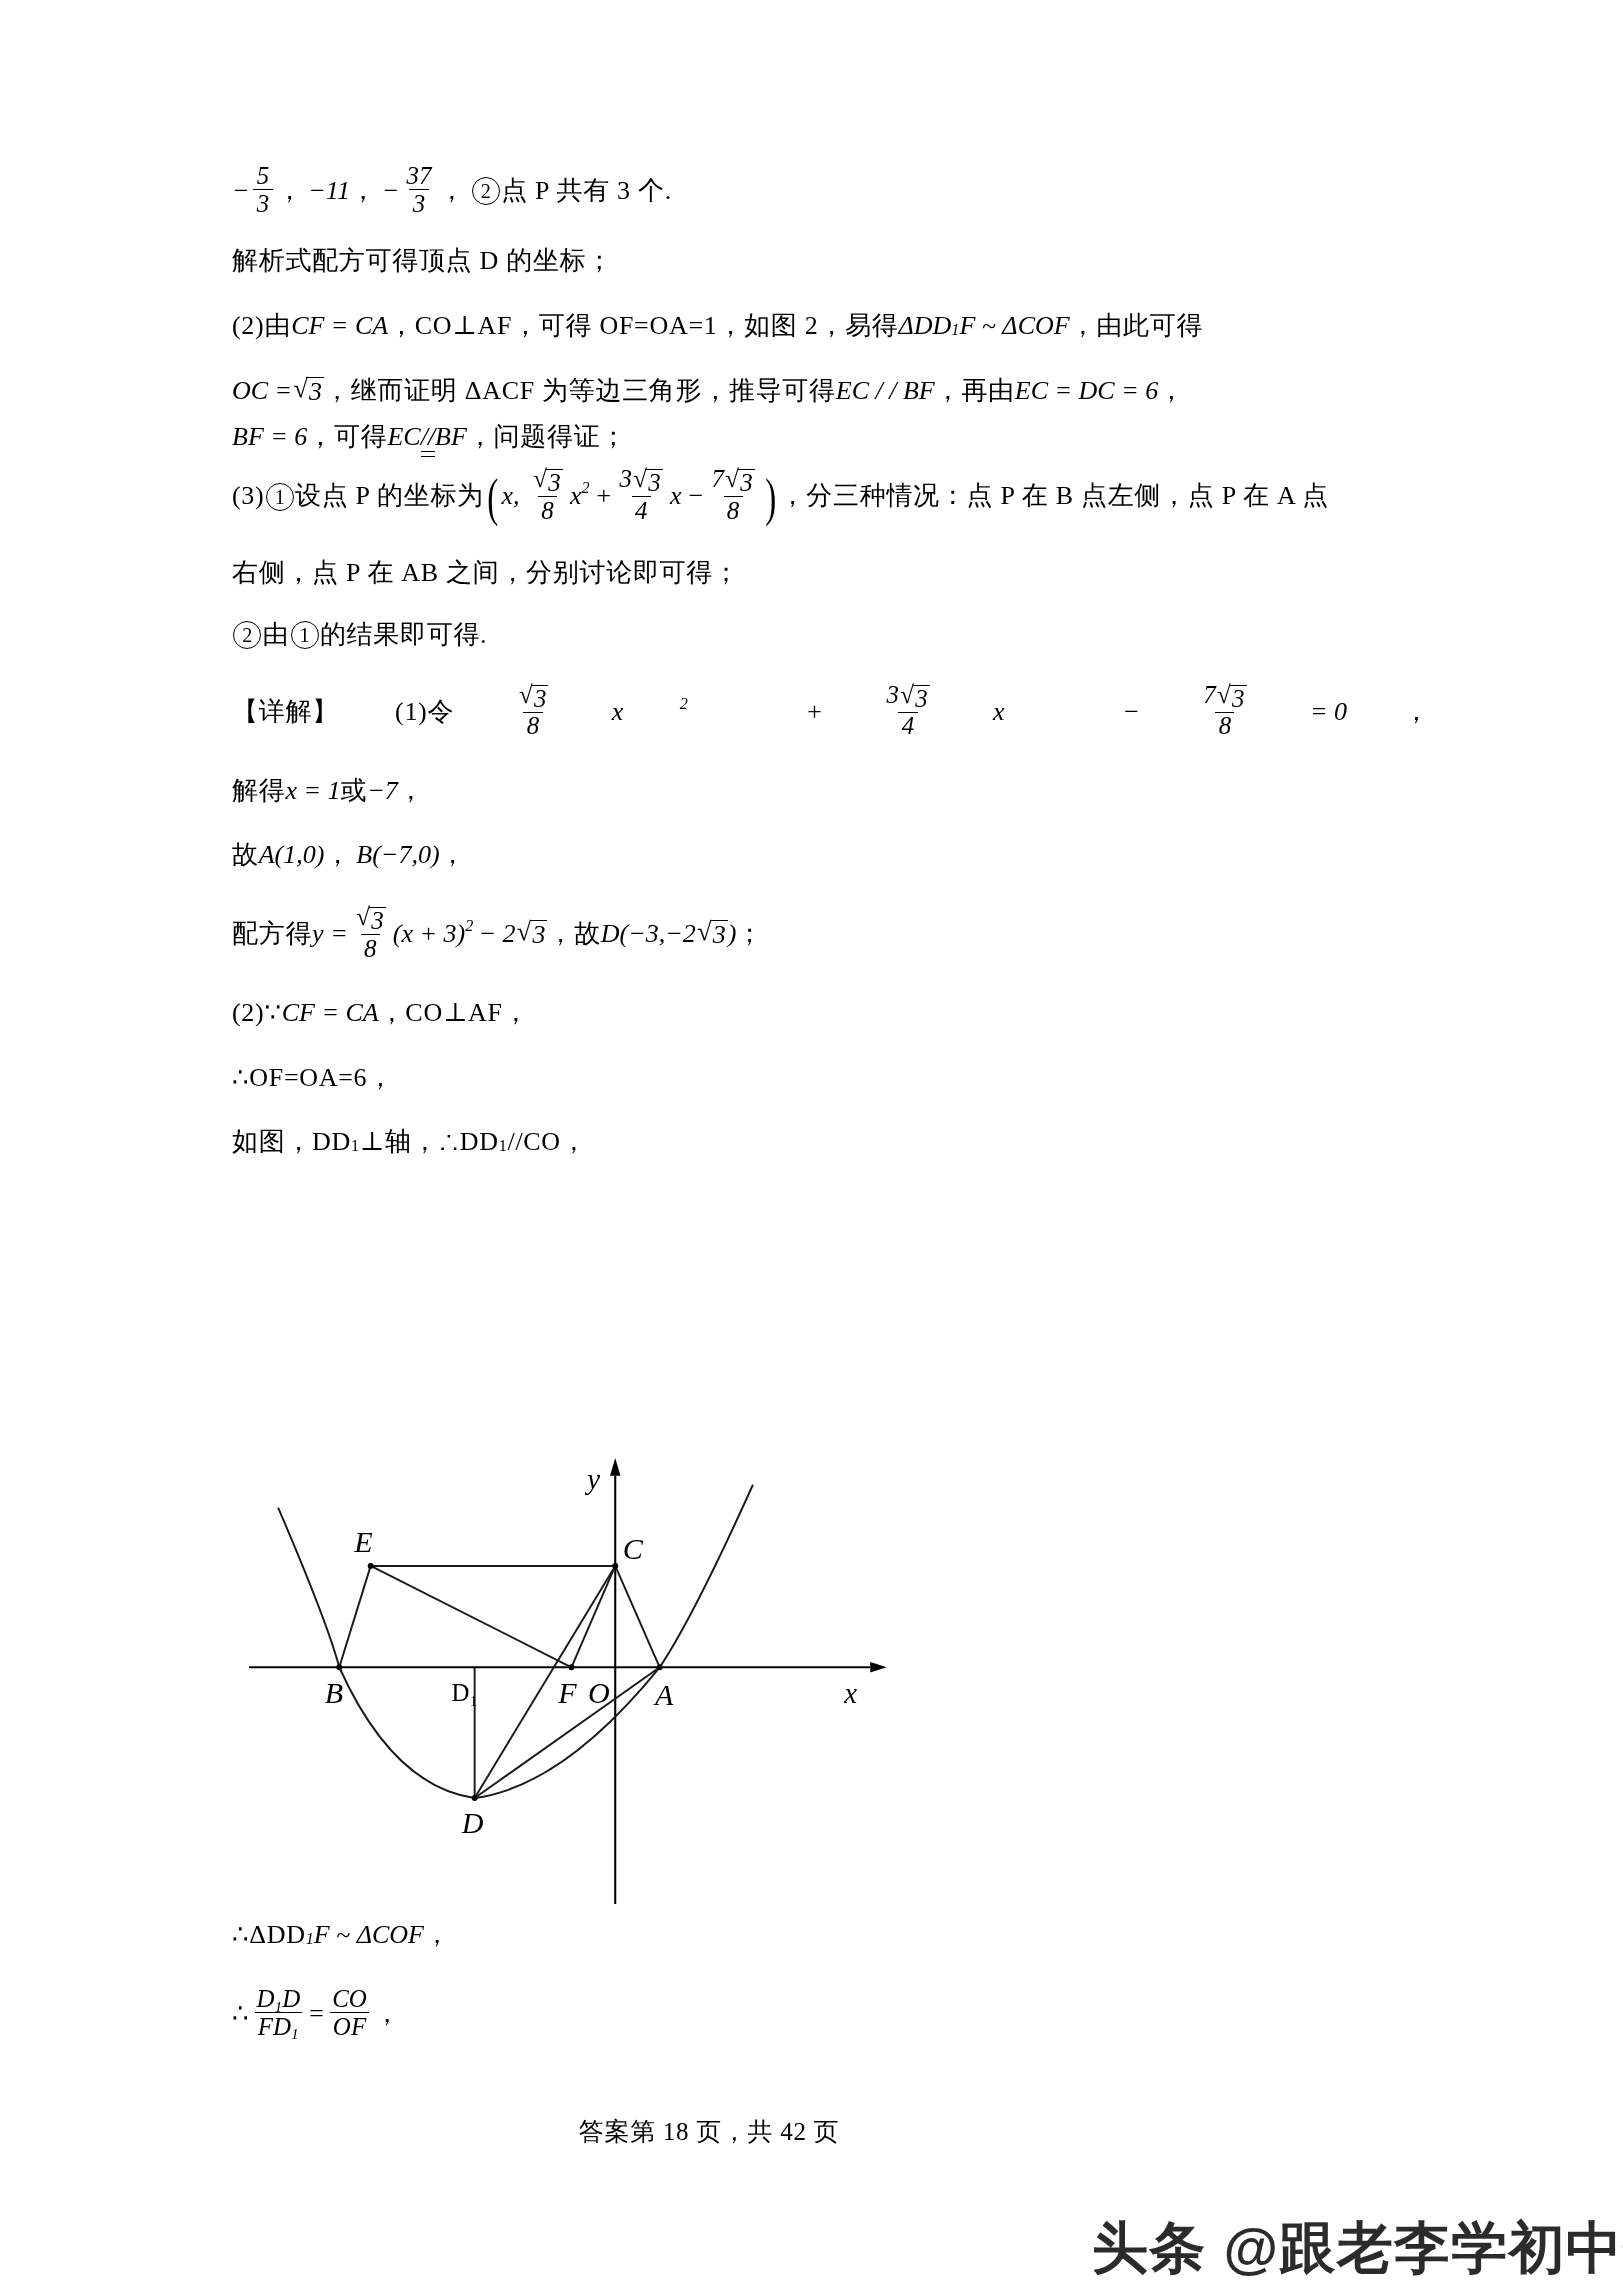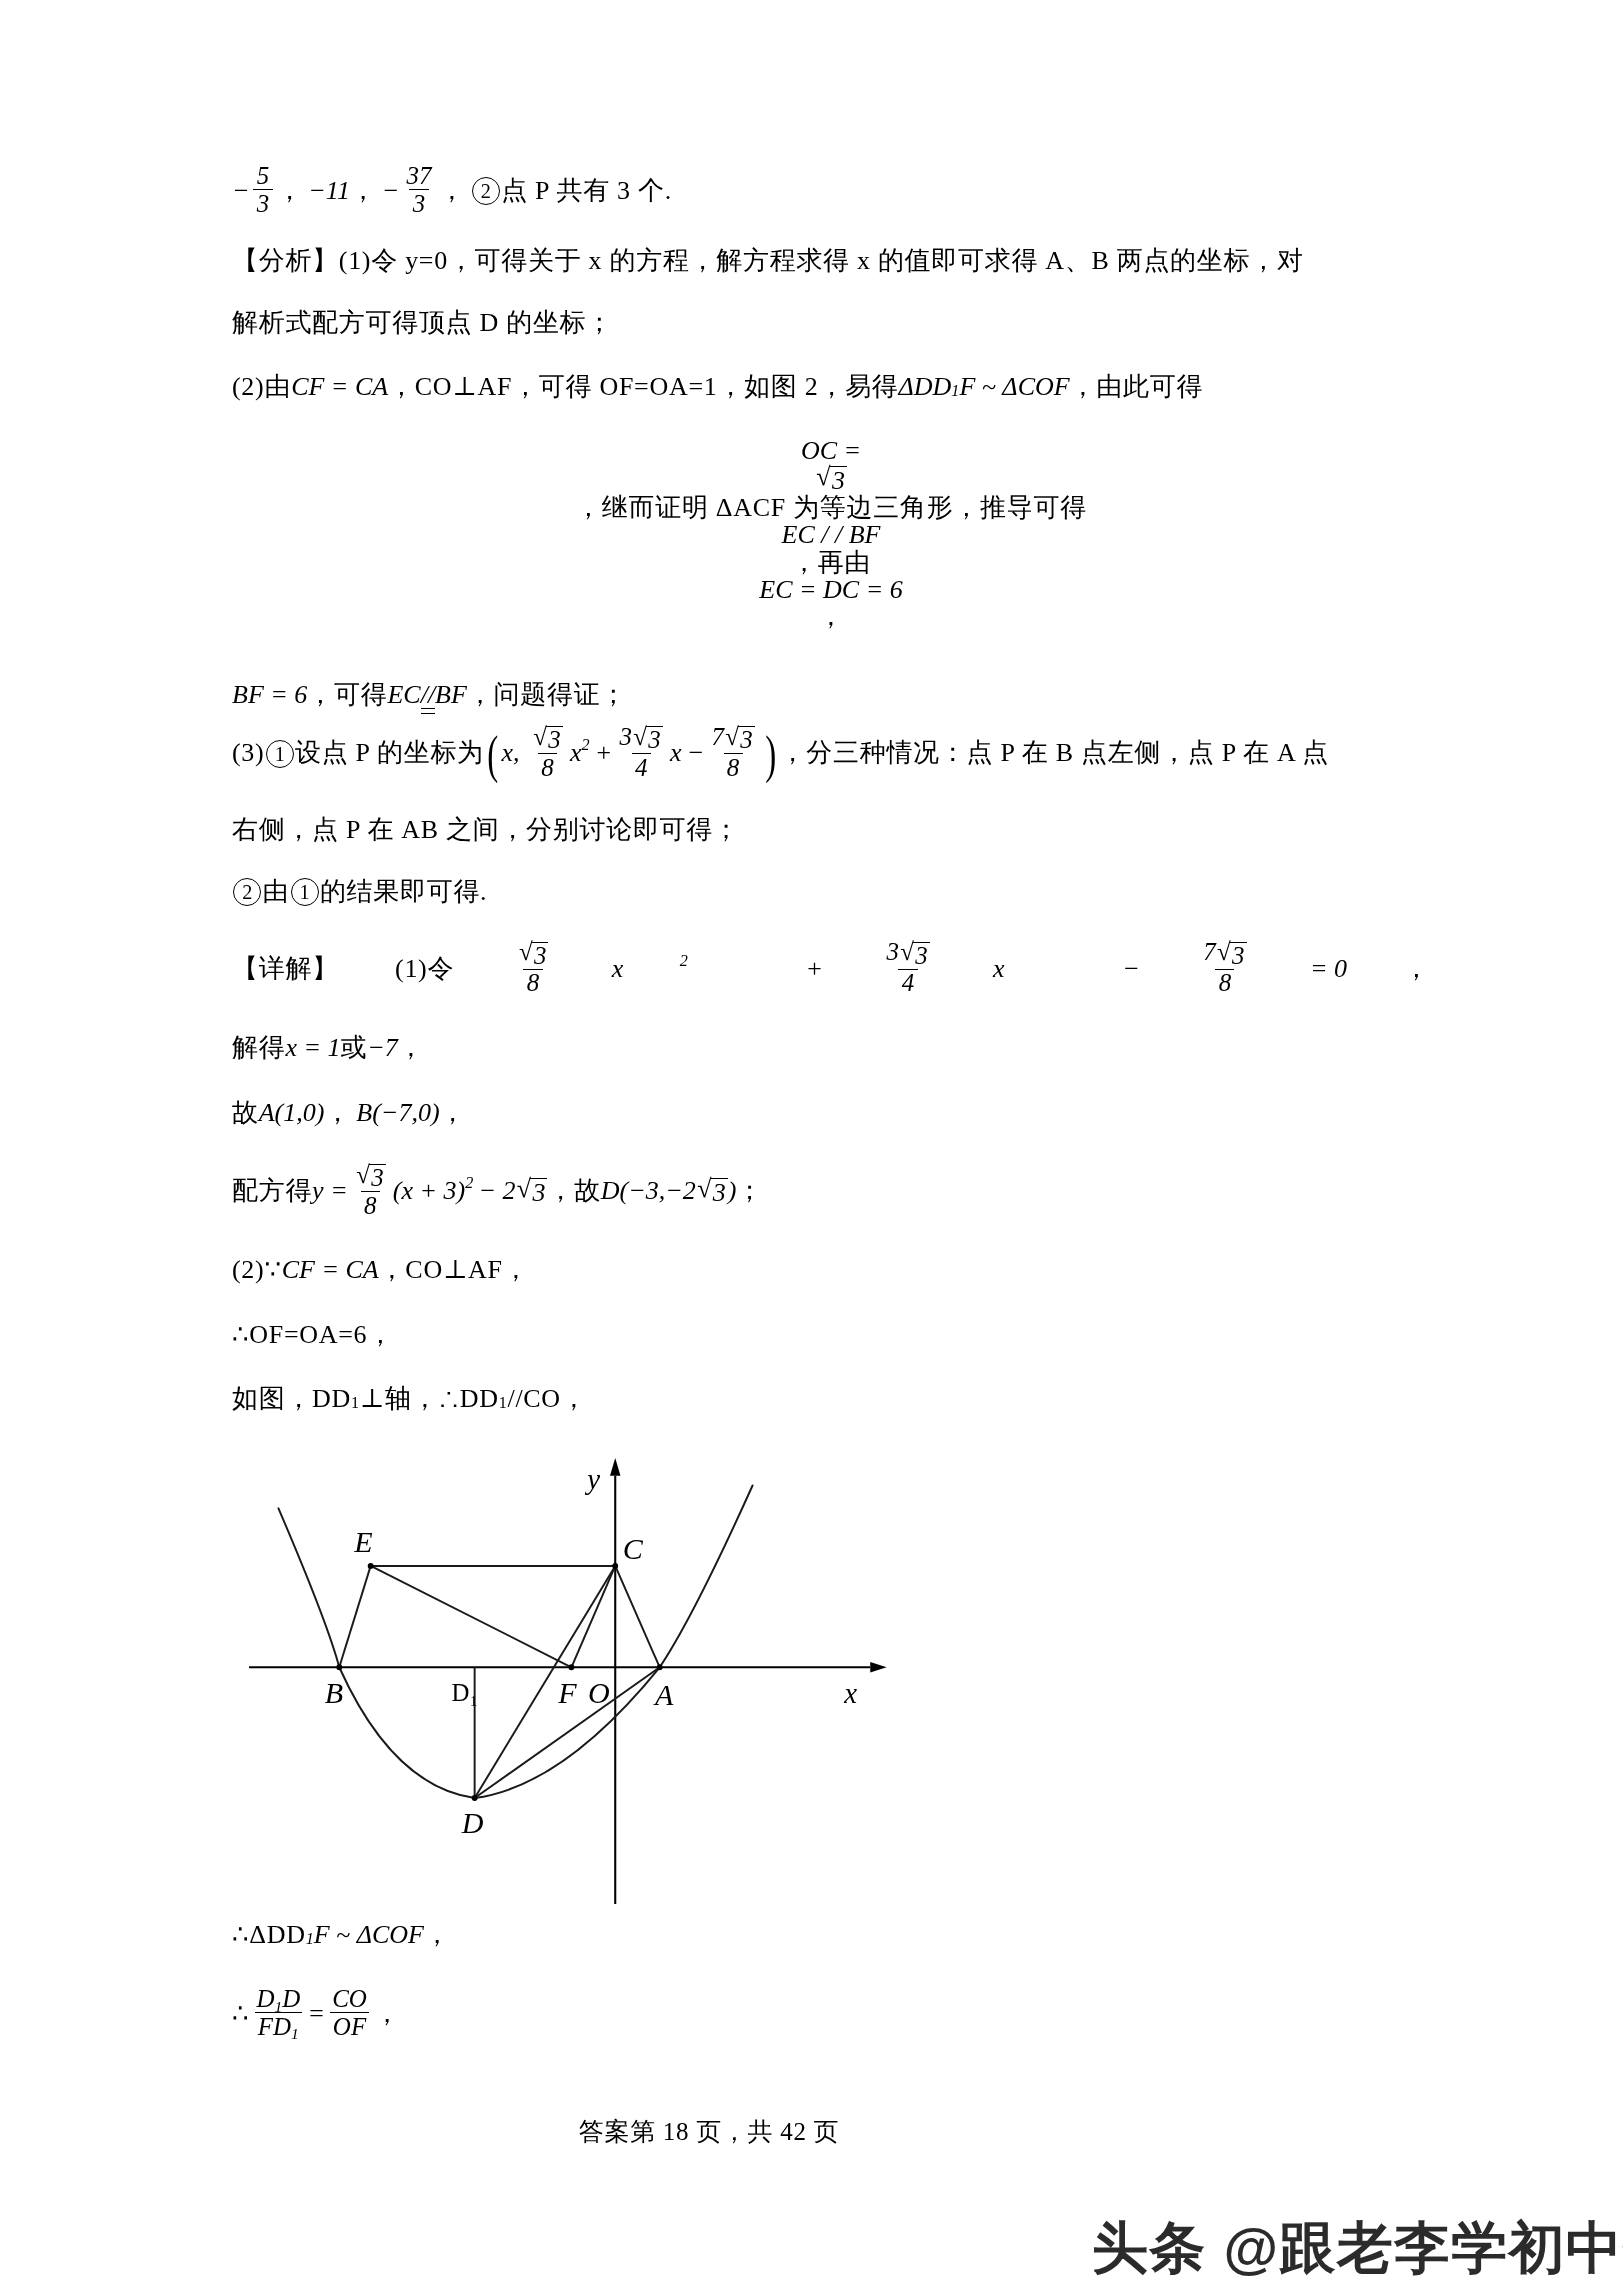--- a/index.html
+++ b/index.html
@@ -176,40 +176,36 @@
       <span class="frac">
         <span class="num it">37</span>
         <span class="den it">3</span>
       </span>
       <span class="zh">，</span>
       <span class="sp-s"></span>
       <span class="circnum">2</span>
       <span class="zh">点 P 共有 3 个.</span>
     </div>
 
-    <div class="line" style="margin-bottom:34px;">
-      <span class="zh">【分析】</span>
-      <span class="zh">(1)令 y=0，可得关于 x 的方程，解方程求得 x 的值即可求得 A、B 两点的坐标，对</span>
-    </div>
 
     <div class="line" style="margin-bottom:37px;">
       <span class="zh">解析式配方可得顶点 D 的坐标；</span>
     </div>
 
     <div class="line" style="margin-bottom:37px;">
       <span class="zh">(2)由</span>
       <span class="it">CF = CA</span>
       <span class="zh">，CO⊥AF，可得 OF=OA=1，如图 2，易得</span>
       <span class="it">ΔDD</span>
         <span class="sub it">1</span>
         <span class="it">F ~ ΔCOF</span>
       <span class="zh">，由此可得</span>
     </div>
 
-    <div class="line" style="margin-bottom:50px;flex-direction:column;">
+    <div class="line" style="margin-bottom:18px;">
       <span class="it">OC =</span>
       <span class="sqrt">
           <span class="rad">√</span>
           <span class="bar it">3</span>
         </span>
       <span class="zh">，继而证明 ΔACF 为等边三角形，推导可得</span>
       <span class="it">EC / / BF</span>
       <span class="zh">，再由</span>
       <span class="it">EC = DC = 6</span>
       <span class="zh">，</span>

